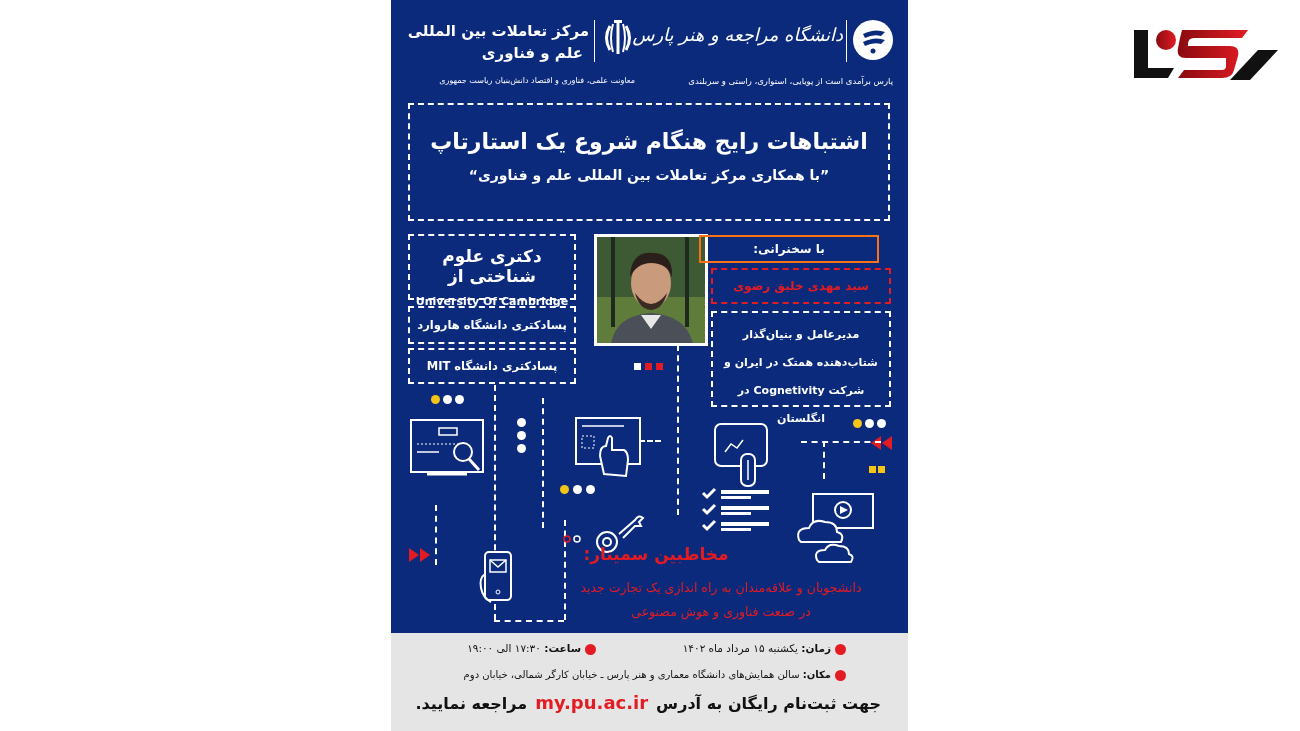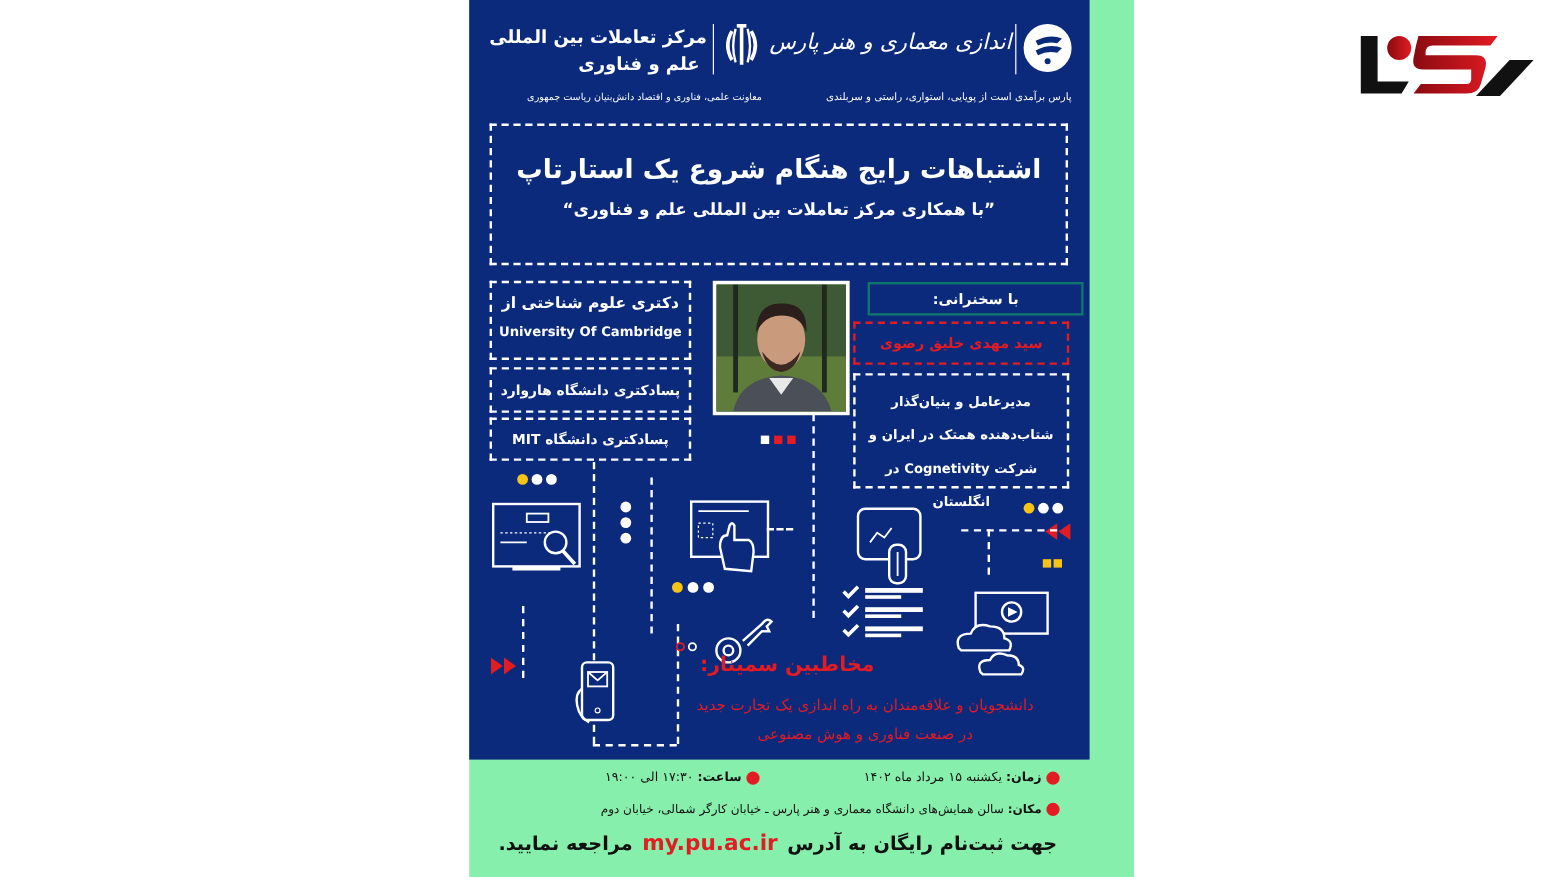--- a/index.html
+++ b/index.html
@@ -1,37 +1,37 @@
 <!DOCTYPE html>
 <html><head>
 <meta charset="utf-8">
 <style>
   html,body{margin:0;padding:0;}
   body{width:1300px;height:731px;background:#ffffff;position:relative;overflow:hidden;font-family:"DejaVu Sans",sans-serif;}
-  .poster{position:absolute;left:391px;top:0;width:517px;height:731px;background:#86efac;padding-left:37px;}
+  .poster{position:absolute;left:391px;top:0;width:517px;height:731px;background:#e5e5e5;}
   .blue{position:absolute;left:0;top:0;width:517px;height:633px;background:#0b2a7c;overflow:hidden;}
   
   .hdr-left{position:absolute;left:14px;top:14px;width:230px;height:80px;direction:rtl;}
   .hdr-right{position:absolute;left:282px;top:14px;width:220px;height:80px;direction:rtl;}
   .emblem{position:absolute;right:0;top:4px;width:34px;height:40px;}
   .vsep{position:absolute;width:1px;height:42px;background:#ffffff;top:6px;}
   .ctr-name1{position:absolute;right:46px;top:8px;font-size:15px;font-weight:bold;color:#fff;white-space:nowrap;}
   .ctr-name2{position:absolute;right:52px;top:30px;font-size:15px;font-weight:bold;color:#fff;white-space:nowrap;}
   .ctr-sub{position:absolute;right:0;top:62px;font-size:8px;color:#fff;white-space:nowrap;}
   .uni-logo{position:absolute;right:0;top:6px;width:40px;height:40px;border-radius:50%;background:#fff;}
   .uni-name{position:absolute;right:50px;top:10px;font-family:"DejaVu Serif",serif;font-size:18px;font-style:italic;color:#fff;white-space:nowrap;}
   .uni-tag{position:absolute;right:0;top:62px;font-size:8.5px;color:#fff;white-space:nowrap;}
   
   .title-box{position:absolute;left:17px;top:103px;width:482px;height:118px;border:2px dashed #fff;box-sizing:border-box;direction:rtl;text-align:center;}
   .title{margin-top:24px;font-size:22px;font-weight:bold;color:#fff;}
   .subtitle{margin-top:13px;font-size:14px;font-weight:bold;color:#fff;}
   
   .cred{position:absolute;left:17px;width:168px;border:2px dashed #fff;box-sizing:border-box;direction:rtl;text-align:center;color:#fff;font-weight:bold;}
   .photo-frame{position:absolute;left:203px;top:234px;width:114px;height:112px;border:3px solid #fff;box-sizing:border-box;background:#2f4a2a;overflow:hidden;}
-  .speaker-lbl{position:absolute;left:332px;top:235px;width:180px;height:28px;border:2px solid #0f766e;box-sizing:border-box;color:#fff;font-weight:bold;font-size:12px;text-align:center;line-height:24px;direction:rtl;}
+  .speaker-lbl{position:absolute;left:308px;top:235px;width:180px;height:28px;border:2px solid #f97316;box-sizing:border-box;color:#fff;font-weight:bold;font-size:12px;text-align:center;line-height:24px;direction:rtl;}
   .speaker-name{position:absolute;left:320px;top:268px;width:180px;height:36px;border:2px dashed #e31b23;box-sizing:border-box;color:#e31b23;font-weight:bold;font-size:12px;text-align:center;line-height:32px;direction:rtl;}
   .speaker-role{position:absolute;left:320px;top:311px;width:180px;height:96px;border:2px dashed #fff;box-sizing:border-box;color:#fff;font-weight:bold;font-size:11px;direction:rtl;text-align:center;padding-top:8px;line-height:28px;}
   
   .dot{position:absolute;width:9px;height:9px;border-radius:50%;background:#fff;}
   .dot.y{background:#f6c416;}
   .sq{position:absolute;width:7px;height:7px;}
   .dash-v{position:absolute;width:0;border-left:2px dashed #fff;}
   .dash-h{position:absolute;height:0;border-top:2px dashed #fff;}
   .audience-title{position:absolute;left:120px;top:544px;width:290px;text-align:center;color:#e31b23;font-weight:bold;font-size:17px;direction:rtl;}
   .audience-text{position:absolute;left:150px;top:576px;width:360px;text-align:center;color:#e31b23;font-size:12.5px;line-height:24px;direction:rtl;}
@@ -67,31 +67,31 @@
 
     <div class="hdr-right">
       <div class="uni-logo">
         <svg viewBox="0 0 40 40" width="40" height="40">
           <path d="M10 14 Q22 8 32 12 L28 16 Q20 14 12 18 Z" fill="#0b2a7c"></path>
           <path d="M10 22 Q22 16 32 20 L28 24 Q20 22 12 26 Z" fill="#0b2a7c"></path>
           <circle cx="20" cy="31" r="2.5" fill="#0b2a7c"></circle>
         </svg>
       </div>
       <div class="vsep" style="right:46px;"></div>
-      <div class="uni-name">اندازی معماری و هنر پارس</div>
+      <div class="uni-name">دانشگاه مراجعه و هنر پارس</div>
       <div class="uni-tag">پارس برآمدی است از پویایی، استواری، راستی و سربلندی</div>
     </div>
 
     <div class="title-box">
       <div class="title">اشتباهات رایج هنگام شروع یک استارتاپ</div>
       <div class="subtitle">”با همکاری مرکز تعاملات بین المللی علم و فناوری“</div>
     </div>
 
     <div class="cred" style="top:234px;height:66px;">
-      <div style="font-size:13px;margin-top:10px;">دکتری علوم شناختی از</div>
+      <div style="font-size:17px;margin-top:10px;">دکتری علوم شناختی از</div>
       <div style="font-size:11px;margin-top:9px;direction:ltr;">University Of Cambridge</div>
     </div>
     <div class="cred" style="top:306px;height:38px;">
       <div style="font-size:11.5px;margin-top:10px;">پسادکتری دانشگاه هاروارد</div>
     </div>
     <div class="cred" style="top:348px;height:36px;">
       <div style="font-size:11.5px;margin-top:9px;">پسادکتری دانشگاه MIT</div>
     </div>
 
     <div class="photo-frame">

